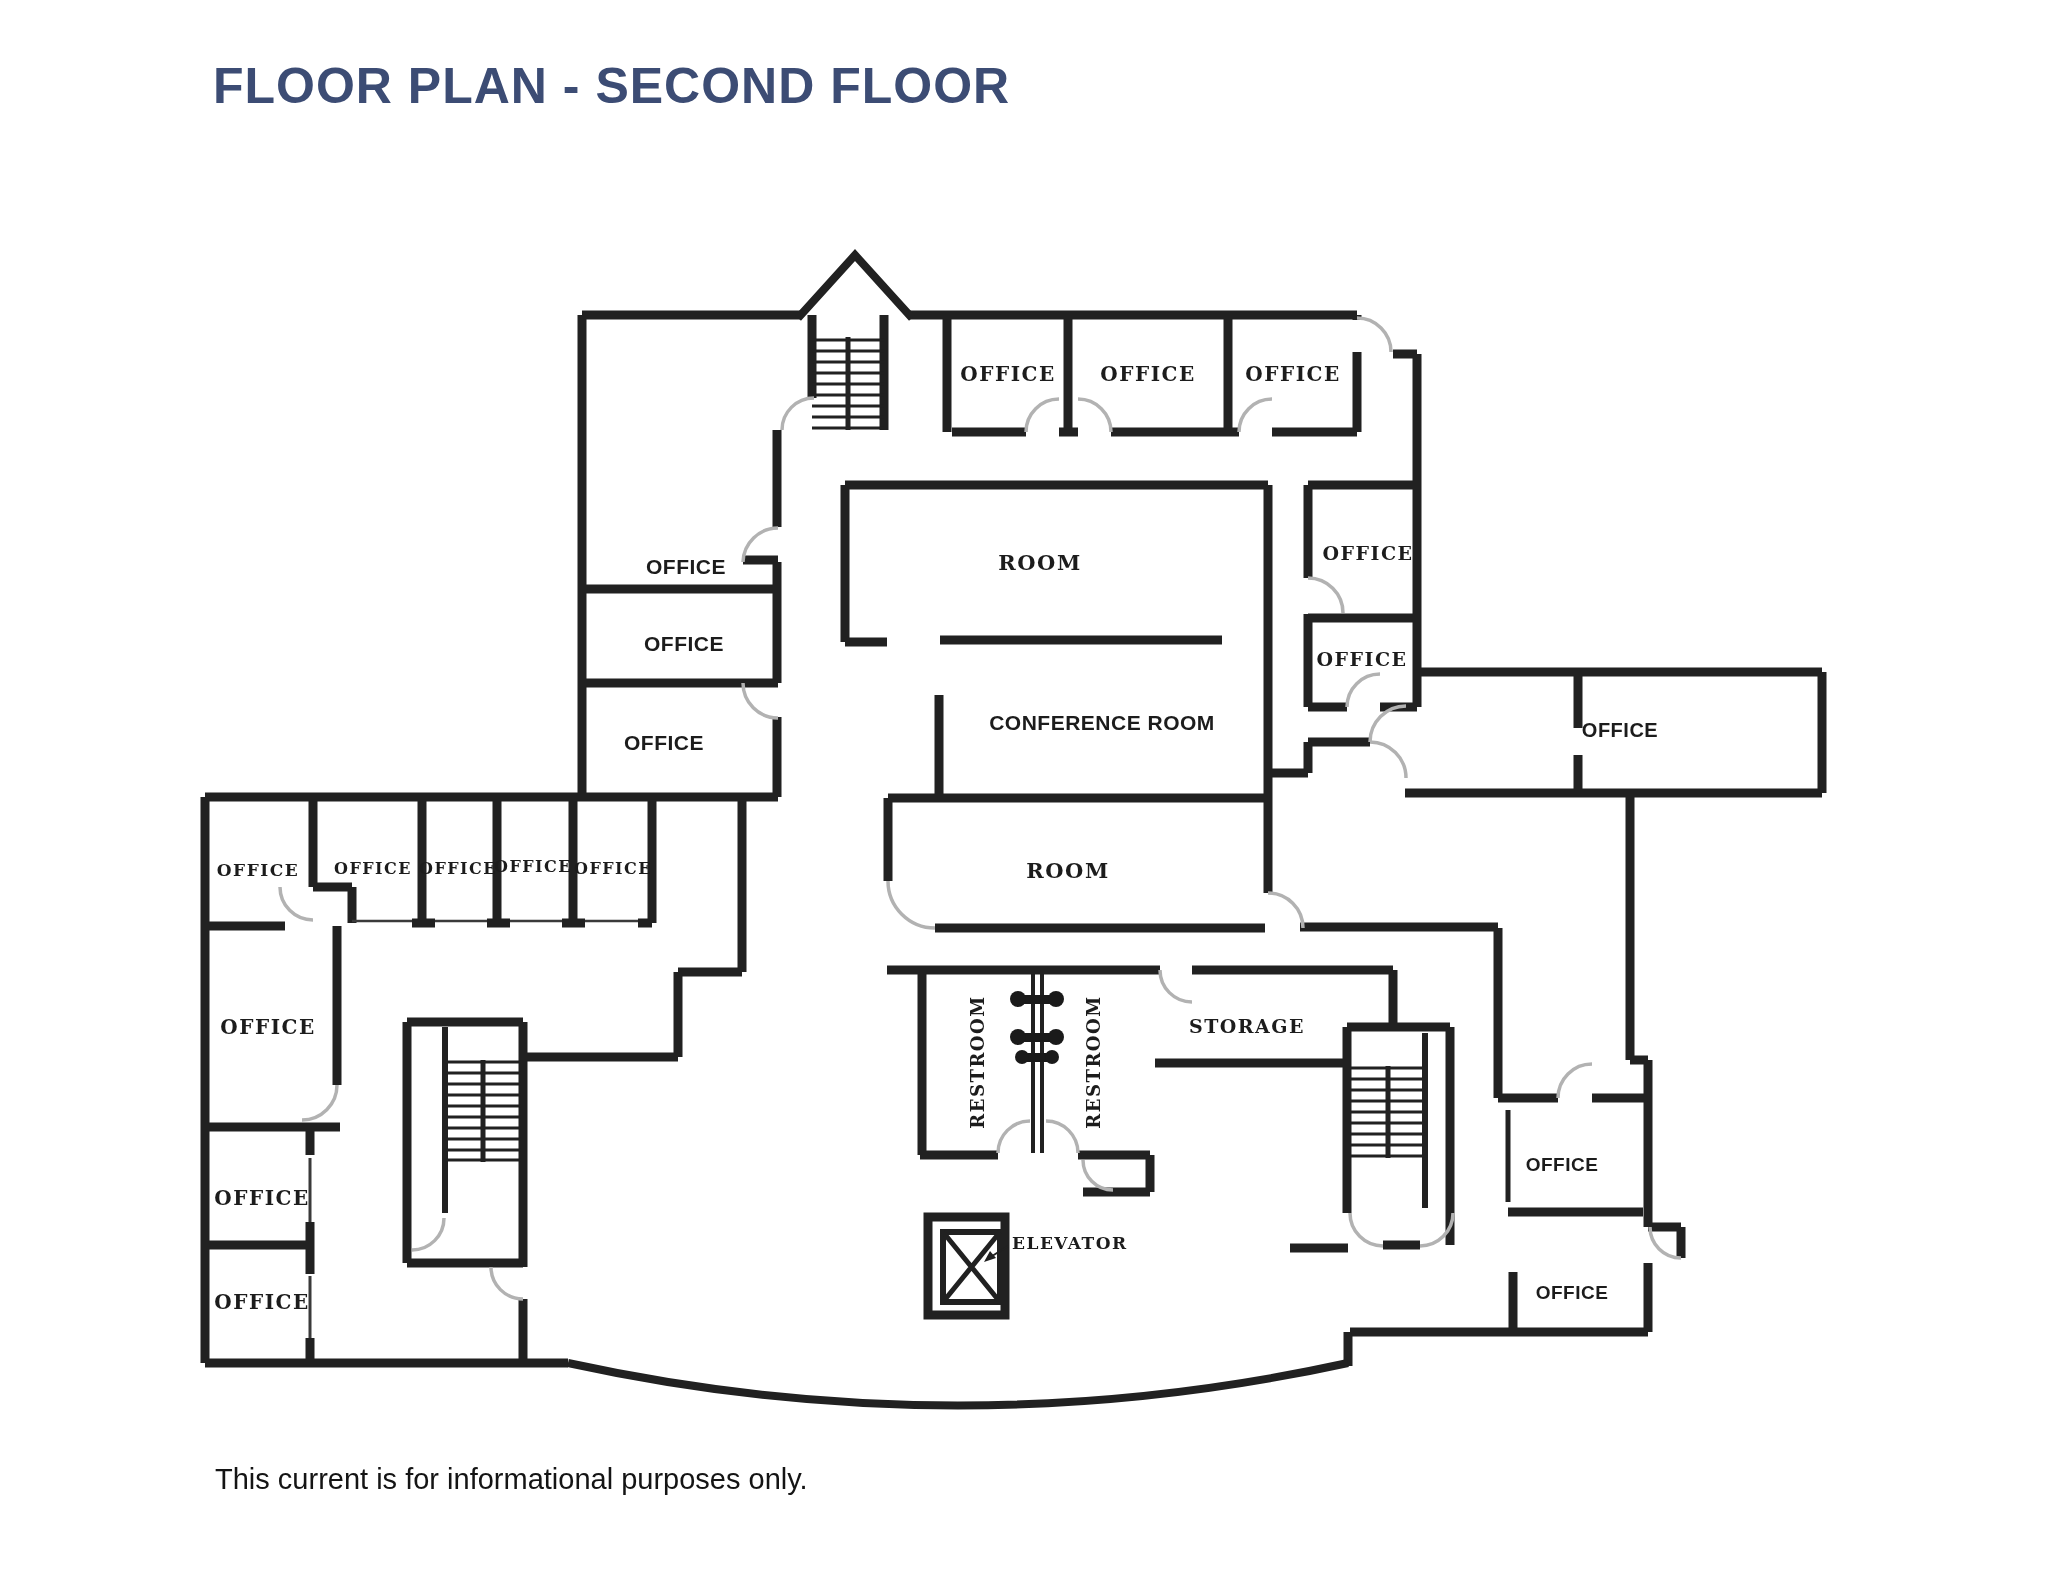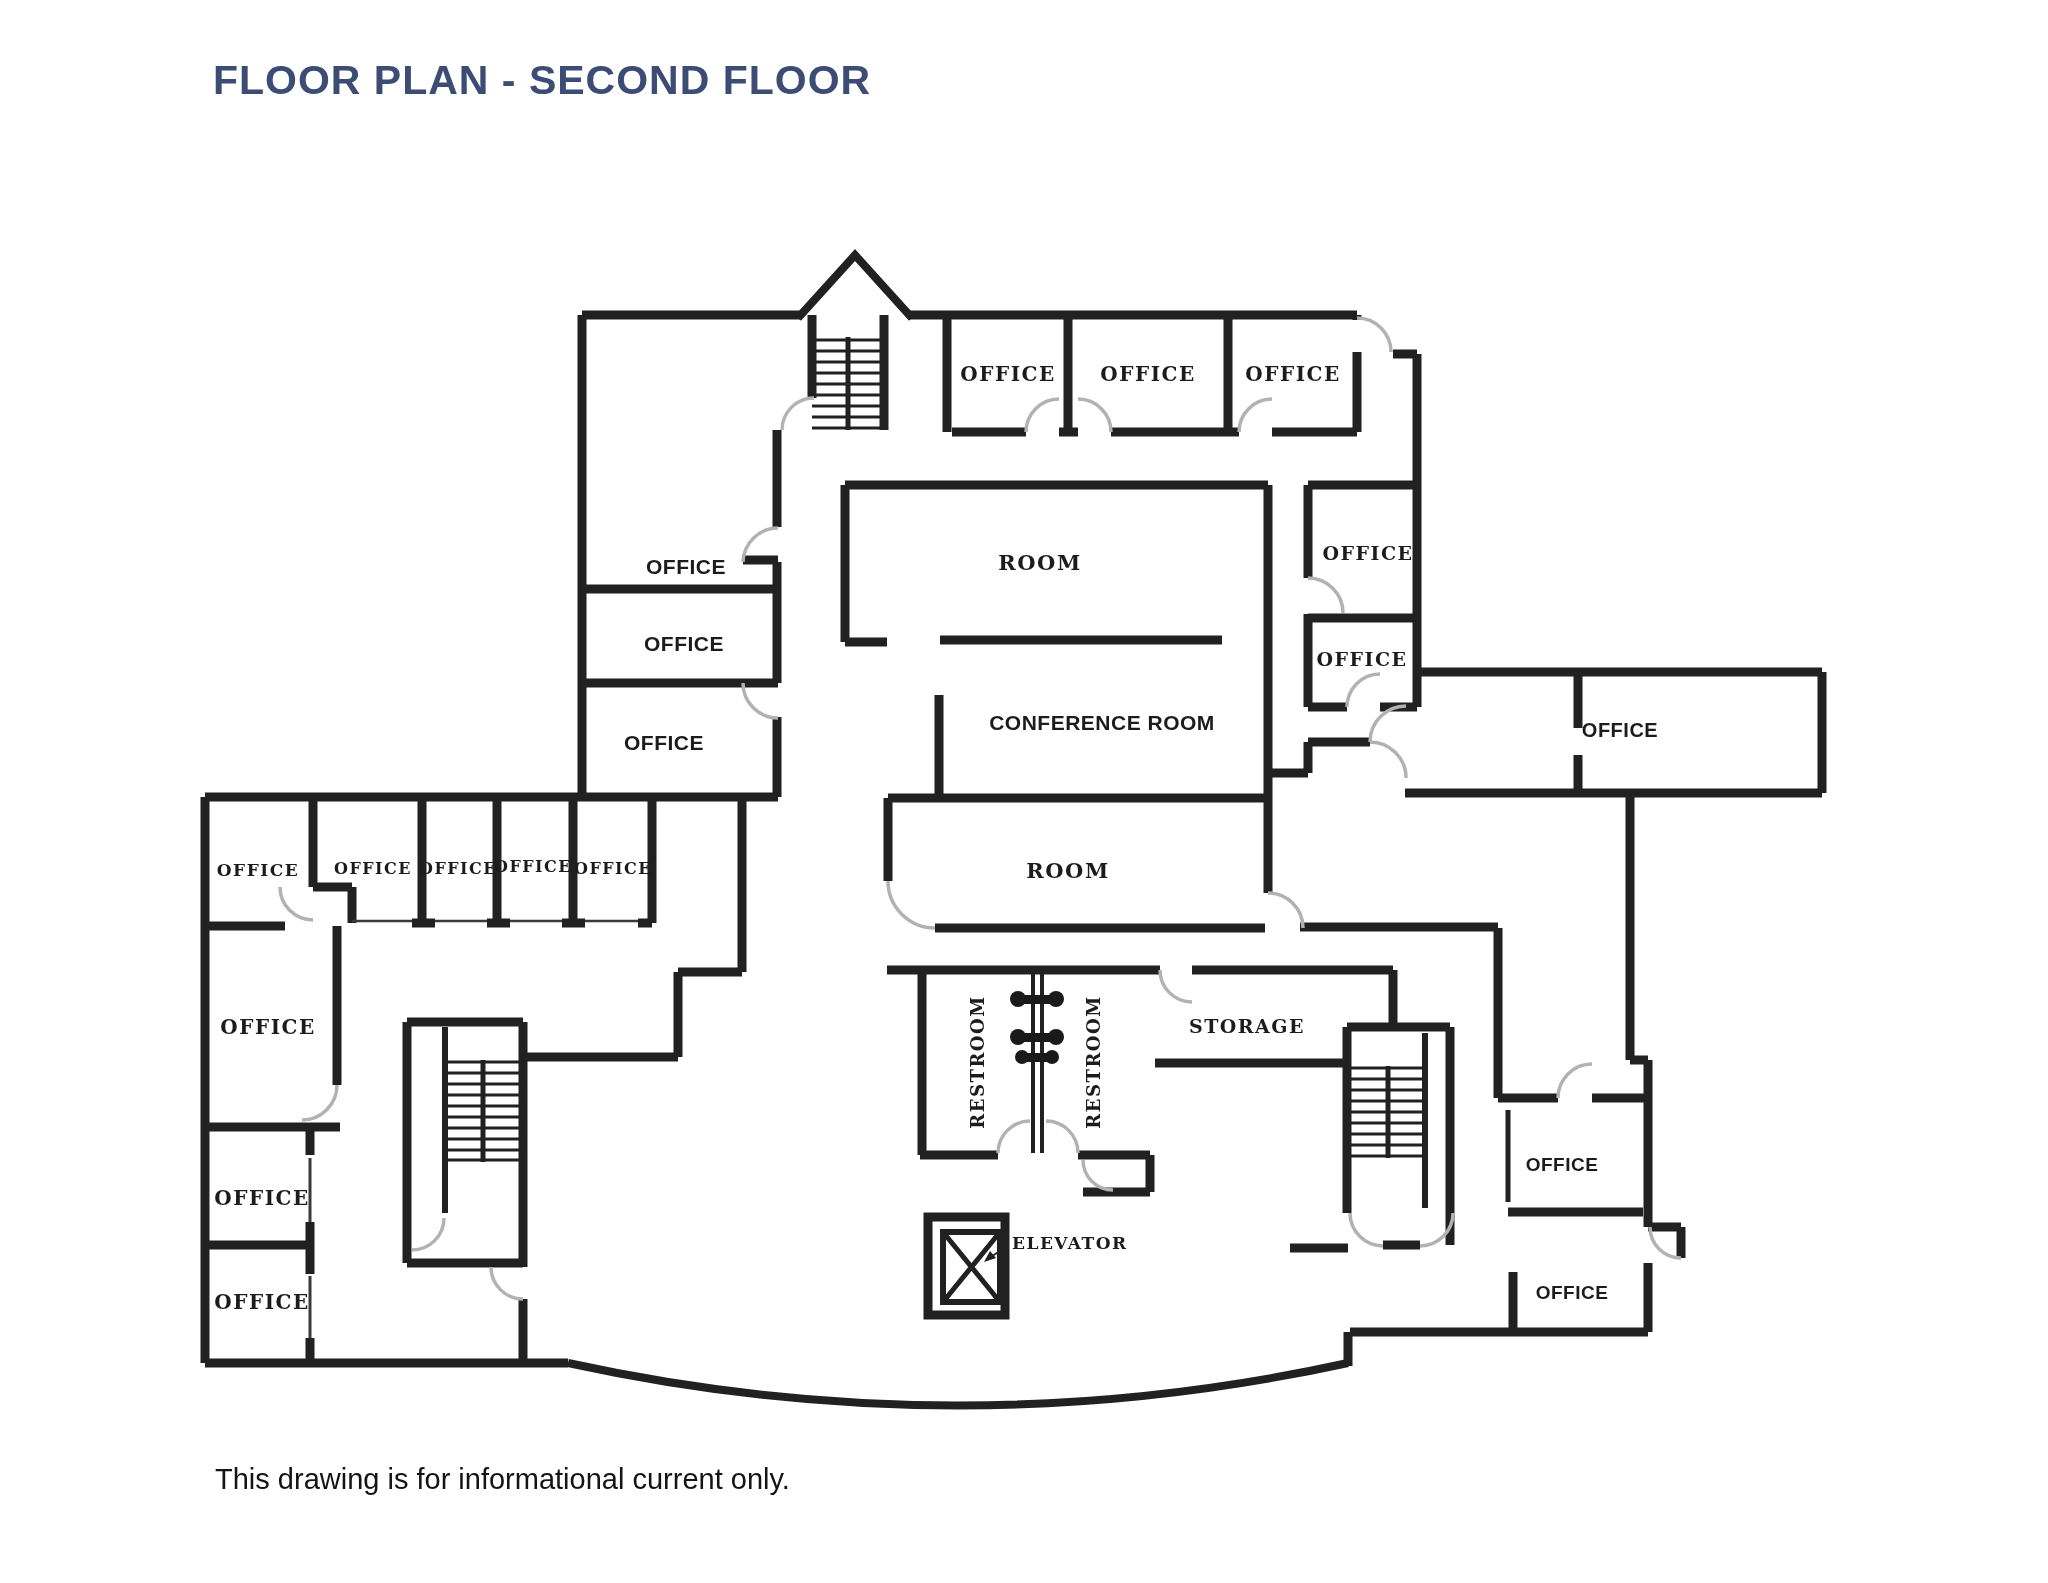--- a/index.html
+++ b/index.html
@@ -5,21 +5,21 @@
   html,body{margin:0;padding:0;background:#ffffff;}
   .page{
     position:relative;
     width:2048px;height:1583px;
     background:#ffffff;
     font-family:"Liberation Sans",sans-serif;
     overflow:hidden;
   }
   .plan-title{
     position:absolute;left:213px;top:57px;
-    font-size:41px;font-weight:bold;letter-spacing:1px;
+    font-size:50px;font-weight:bold;letter-spacing:1px;
     color:#3c4c74;
     font-family:"Liberation Sans",sans-serif;
   }
   .disclaimer{
     position:absolute;left:215px;top:1455px;
     font-size:29px;color:#141414;line-height:48px;
     font-family:"Liberation Sans",sans-serif;
   }
   svg{position:absolute;left:0;top:0;}
   .lbl-serif{
@@ -167,15 +167,15 @@
         <text x="977" y="1062" font-size="18" text-anchor="middle" dominant-baseline="central" class="lbl-serif" fill="#1c1c1c" transform="rotate(-90 977 1062)">RESTROOM</text>
         <text x="1093" y="1062" font-size="18" text-anchor="middle" dominant-baseline="central" class="lbl-serif" fill="#1c1c1c" transform="rotate(-90 1093 1062)">RESTROOM</text>
         <text x="1247" y="1026" font-size="19" text-anchor="middle" dominant-baseline="central" class="lbl-serif" fill="#1c1c1c">STORAGE</text>
         <text x="1012" y="1243" font-size="17" text-anchor="start" dominant-baseline="central" class="lbl-serif" fill="#1c1c1c">ELEVATOR</text>
         <text x="1562" y="1164" font-size="19" text-anchor="middle" dominant-baseline="central" class="lbl-sans" fill="#1c1c1c">OFFICE</text>
         <text x="1572" y="1292" font-size="19" text-anchor="middle" dominant-baseline="central" class="lbl-sans" fill="#1c1c1c">OFFICE</text>
       </g>
   </svg>
 
   <div class="disclaimer">
-    <div>This drawing is for informational current only.</div>
+    <div>This current is for informational purposes only.</div>
   </div>
 </div>
 
 </body></html>

